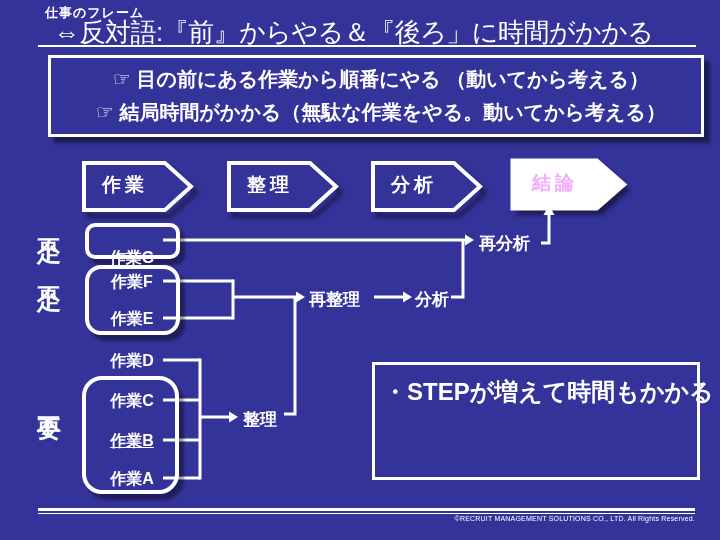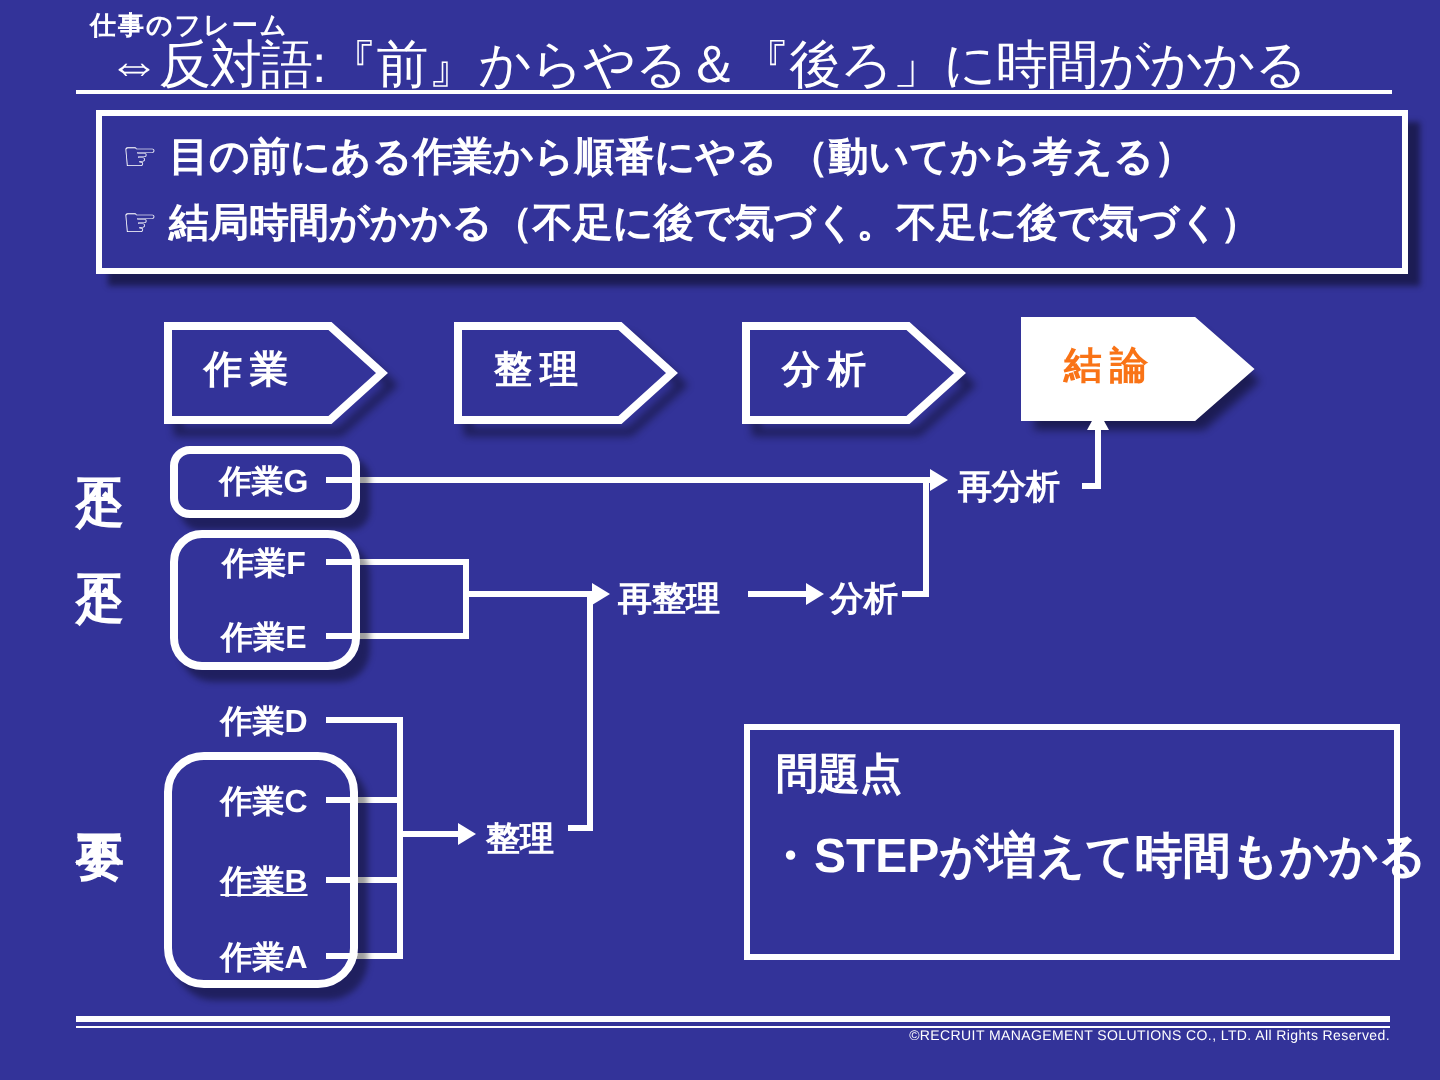--- a/index.html
+++ b/index.html
@@ -12,24 +12,24 @@
   
   .frame-tag{left:45px;top:4px;font-size:13px;font-weight:bold;letter-spacing:1px;}
   .title{left:54px;top:15px;font-size:26px;font-weight:normal;white-space:nowrap;letter-spacing:-0.5px;}
   .title-underline{left:38px;top:45px;width:658px;height:2px;background:#fff;}
   
   .summary-box{
     left:48px;top:55px;width:640px;height:71px;
     border:3px solid #fff;box-shadow:6px 6px 3px rgba(0,0,0,0.45);
     padding:5px 0 0 10px;
   }
-  .summary-item{font-size:20px;font-weight:bold;line-height:33px;white-space:nowrap;}
+  .summary-item{font-size:20px;font-weight:bold;line-height:33px;white-space:nowrap;text-align:center;}
   
   .chev-label{top:172px;font-size:19px;font-weight:bold;text-align:center;letter-spacing:4px;}
-  .chev-label.filled{color:#f97316;}
+  .chev-label.filled{color:#f0abfc;}
   
   .side-label{
     left:36px;font-size:24px;font-weight:bold;
     writing-mode:vertical-rl;text-orientation:upright;line-height:26px;letter-spacing:2px;
   }
   
   .task-box{border:4px solid #fff;box-shadow:5px 6px 3px rgba(0,0,0,0.38);}
   .box-g{left:85px;top:223px;width:87px;height:28px;border-radius:10px;}
   .box-fe{left:85px;top:265px;width:87px;height:62px;border-radius:16px;}
   .box-cba{left:82px;top:376px;width:89px;height:110px;border-radius:20px;}
@@ -108,51 +108,50 @@
       <polygon points="543.5,215 554.5,215 549,205"></polygon>
     </g>
   </svg>
 
   <div class="abs frame-tag">仕事のフレーム</div>
   <div class="abs title">⇔反対語:『前』からやる＆『後ろ」に時間がかかる</div>
   <div class="abs title-underline"></div>
 
   <div class="abs summary-box">
     <div class="summary-item">☞ 目の前にある作業から順番にやる （動いてから考える）</div>
-    <div class="summary-item">☞ 結局時間がかかる（不足に後で気づく。不足に後で気づく）</div>
+    <div class="summary-item">☞ 結局時間がかかる（無駄な作業をやる。動いてから考える）</div>
   </div>
 
   <div class="abs chev-label" style="left:84px;width:82px;">作業</div>
   <div class="abs chev-label" style="left:229px;width:82px;">整理</div>
   <div class="abs chev-label" style="left:373px;width:82px;">分析</div>
   <div class="abs chev-label filled" style="left:512px;width:86px;top:170px;">結論</div>
 
   <div class="abs side-label" style="top:220px;">不足</div>
   <div class="abs side-label" style="top:268px;">不足</div>
   <div class="abs side-label" style="top:398px;">不要</div>
 
   <div class="abs task-box box-g"></div>
   <div class="abs task-box box-fe"></div>
   <div class="abs task-box box-cba"></div>
 
-  <div class="abs task-label" style="left:100px;top:231px;">作業G</div>
+  <div class="abs task-label" style="left:100px;top:248px;">作業G</div>
   <div class="abs task-label" style="left:100px;top:272px;">作業F</div>
   <div class="abs task-label" style="left:100px;top:309px;text-align:center;">作業E</div>
   <div class="abs task-label" style="left:100px;top:351px;">作業D</div>
   <div class="abs task-label" style="left:100px;top:391px;">作業C</div>
   <div class="abs task-label" style="left:100px;top:431px;text-decoration:underline;">作業B</div>
   <div class="abs task-label" style="left:100px;top:469px;">作業A</div>
 
   <div class="abs flow-label" style="left:243px;top:408px;">整理</div>
   <div class="abs flow-label" style="left:309px;top:288px;">再整理</div>
   <div class="abs flow-label" style="left:415px;top:288px;">分析</div>
   <div class="abs flow-label" style="left:479px;top:232px;">再分析</div>
 
   <div class="abs problem-box">
-    <div class="problem-title">問題点</div>
     <div class="problem-item">・STEPが増えて時間もかかる</div>
   </div>
 
   <div class="abs footer-rule-thick"></div>
   <div class="abs footer-rule-thin"></div>
   <div class="abs copyright">©RECRUIT MANAGEMENT SOLUTIONS CO., LTD. All Rights Reserved.</div>
 
 </div>
 
 </body></html>

